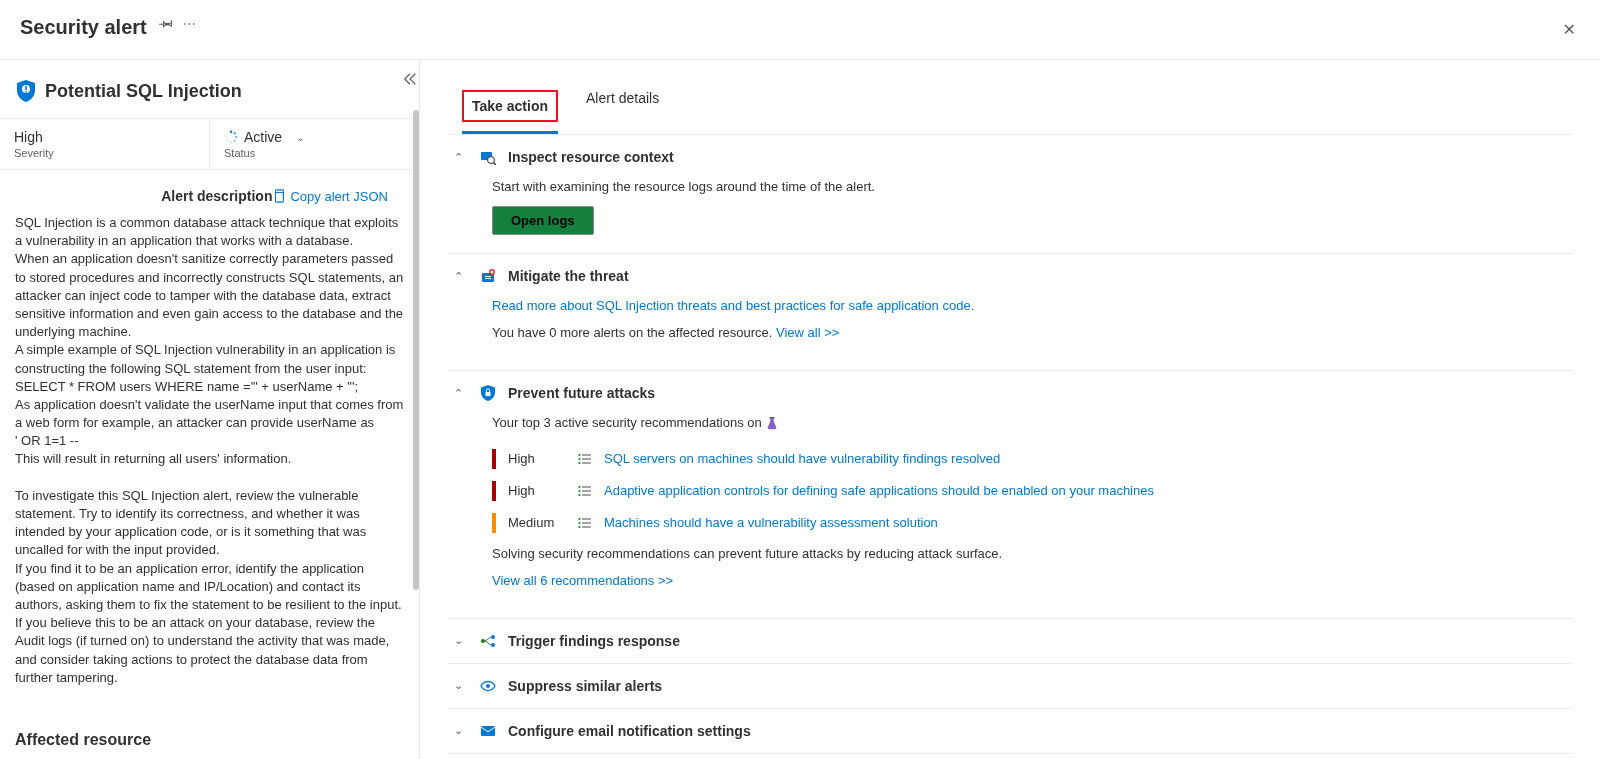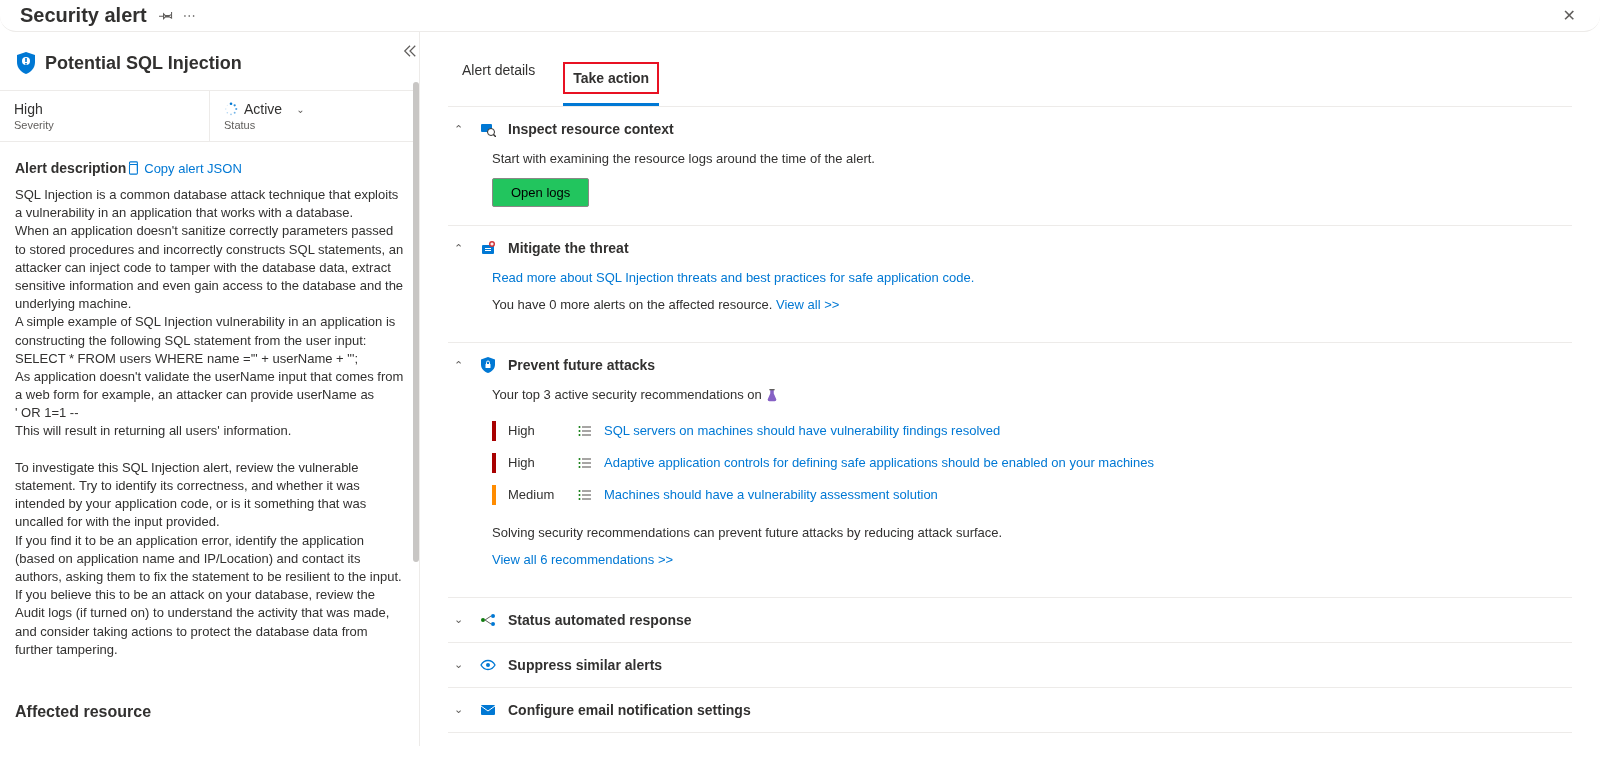--- a/index.html
+++ b/index.html
@@ -1,18 +1,18 @@
 <!DOCTYPE html>
 <html><head>
   <meta charset="utf-8">
   <style>
     * { box-sizing: border-box; margin: 0; padding: 0; }
     body { font-family: 'Segoe UI', Tahoma, sans-serif; font-size: 13px; color: #323130; background: #fff; }
     
-    .header { display: flex; align-items: center; padding: 2px 20px; border-bottom: 1px solid #edebe9; border-radius: 22px; }
+    .header { display: flex; align-items: flex-start; padding: 16px 20px; border-bottom: 1px solid #edebe9; }
     .header-title { font-size: 20px; font-weight: 600; margin-right: 12px; }
     .header-icons { display: flex; gap: 10px; }
     .header-icon { color: #605e5c; cursor: pointer; }
     .close-btn { margin-left: auto; font-size: 16px; color: #605e5c; cursor: pointer; padding: 4px; }
     
     .main { display: flex; height: calc(100vh - 45px); }
     
     .left-panel { width: 420px; border-right: 1px solid #edebe9; position: relative; overflow-y: auto; }
     .collapse-handle { position: absolute; right: 2px; top: 12px; cursor: pointer; color: #605e5c; }
     .panel-scrollbar { position: absolute; right: 0; top: 50px; width: 6px; height: 480px; background: #c8c6c4; border-radius: 3px; }
@@ -22,21 +22,21 @@
     .alert-title { font-size: 18px; font-weight: 600; }
     
     .stats-row { display: flex; border-top: 1px solid #edebe9; border-bottom: 1px solid #edebe9; }
     .stat-cell { flex: 1; padding: 10px 14px; border-right: 1px solid #edebe9; }
     .stat-cell:last-child { border-right: none; }
     .stat-value-row { display: flex; align-items: center; gap: 6px; }
     .stat-value { font-size: 14px; font-weight: 400; }
     .stat-label { font-size: 11px; color: #605e5c; margin-top: 2px; }
     .chevron { color: #605e5c; font-size: 10px; margin-left: 8px; }
     
-    .section-header-row { display: flex; align-items: center; justify-content: flex-start; padding: 18px 15px 10px; }
+    .section-header-row { display: flex; align-items: center; justify-content: flex-end; padding: 18px 31px 10px; }
     .section-header { font-size: 14px; font-weight: 600; }
     .copy-link { color: #0078d4; font-size: 13px; display: flex; align-items: center; gap: 4px; cursor: pointer; }
     
     .description-text { padding: 0 15px 18px; font-size: 13px; line-height: 1.4; color: #323130; }
     .description-text p { margin-bottom: 16px; }
     
     .affected-header { padding: 10px 15px; font-size: 16px; font-weight: 600; }
     
     .right-panel { flex: 1; overflow-y: auto; padding: 0 28px; }
     
@@ -47,21 +47,21 @@
     .tab-highlight { border: 2px solid #e81123; padding: 6px 8px; display: inline-block; }
     
     .action-section { border-bottom: 1px solid #edebe9; }
     .action-header { display: flex; align-items: center; gap: 12px; padding: 14px 6px; cursor: pointer; }
     .action-chevron { color: #605e5c; font-size: 11px; width: 14px; }
     .action-icon { width: 16px; height: 16px; display: flex; align-items: center; justify-content: center; }
     .action-title { font-size: 14px; font-weight: 600; }
     .action-body { padding: 0 6px 18px 44px; font-size: 13px; }
     .action-body p { margin-bottom: 12px; }
     
-    .open-logs-btn { border: 1px solid #8a8886; background: #22c55e; padding: 6px 18px; font-size: 13px; cursor: pointer; border-radius: 2px; }
+    .open-logs-btn { border: 1px solid #8a8886; background: #15803d; padding: 6px 18px; font-size: 13px; cursor: pointer; border-radius: 2px; font-weight: bold; }
     
     .link { color: #0078d4; cursor: pointer; text-decoration: none; }
     
     .rec-row { display: flex; align-items: center; gap: 12px; padding: 6px 0; }
     .sev-bar { width: 4px; height: 20px; }
     .sev-bar.high { background: #a80000; }
     .sev-bar.medium { background: #ff8c00; }
     .sev-text { width: 58px; font-size: 13px; }
     .list-icon { color: #8a8886; font-size: 12px; }
     
@@ -154,24 +154,24 @@
 
     <div class="description-text">
       <p id="desc-body">SQL Injection is a common database attack technique that exploits a vulnerability in an application that works with a database.<br>When an application doesn't sanitize correctly parameters passed to stored procedures and incorrectly constructs SQL statements, an attacker can inject code to tamper with the database data, extract sensitive information and even gain access to the database and the underlying machine.<br>A simple example of SQL Injection vulnerability in an application is constructing the following SQL statement from the user input:<br>SELECT * FROM users WHERE name ='" + userName + "';<br>As application doesn't validate the userName input that comes from a web form for example, an attacker can provide userName as<br>' OR 1=1 --<br>This will result in returning all users' information.<br><br>To investigate this SQL Injection alert, review the vulnerable statement. Try to identify its correctness, and whether it was intended by your application code, or is it something that was uncalled for with the input provided.<br>If you find it to be an application error, identify the application (based on application name and IP/Location) and contact its authors, asking them to fix the statement to be resilient to the input.<br>If you believe this to be an attack on your database, review the Audit logs (if turned on) to understand the activity that was made, and consider taking actions to protect the database data from further tampering.</p>
     </div>
 
     <div class="affected-header">Affected resource</div>
   </div>
 
   <div class="right-panel">
     <div class="tabs">
-      <div class="tab">Alert details</div>
       <div class="tab active">
         <span class="tab-highlight">Take action</span>
       </div>
+      <div class="tab">Alert details</div>
     </div>
 
     <div class="action-section">
       <div class="action-header">
         <span class="action-chevron">⌃</span>
         <span class="action-icon">
           <svg width="16" height="16" viewBox="0 0 16 16">
               <rect x="1" y="3" width="11" height="8" fill="#0078d4" rx="1"></rect>
               <circle cx="11" cy="11" r="3.5" fill="#fff" stroke="#323130" stroke-width="1"></circle>
               <path stroke="#323130" stroke-width="1.5" d="M13.5 13.5L16 16"></path>
@@ -275,37 +275,37 @@
                   <g fill="#107c10">
                     <circle cx="1.5" cy="2" r="1"></circle>
                     <circle cx="1.5" cy="6" r="1"></circle>
                     <circle cx="1.5" cy="10" r="1"></circle>
                   </g>
                 </svg>
               </span>
               <a class="link">Machines should have a vulnerability assessment solution</a>
             </div>
           </div>
-        <p style="margin-top:14px">Solving security recommendations can prevent future attacks by reducing attack surface.</p>
+        <p style="margin-top:7px">Solving security recommendations can prevent future attacks by reducing attack surface.</p>
         <p><a class="link">View all 6 recommendations &gt;&gt;</a></p>
       </div>
     </div>
 
     <div class="action-section">
       <div class="action-header">
         <span class="action-chevron">⌄</span>
         <span class="action-icon">
           <svg width="16" height="16" viewBox="0 0 16 16">
               <circle cx="3" cy="8" r="2" fill="#107c10"></circle>
               <circle cx="13" cy="4" r="2" fill="#0078d4"></circle>
               <circle cx="13" cy="12" r="2" fill="#0078d4"></circle>
               <path stroke="#605e5c" stroke-width="1" fill="none" d="M5 8l6-4M5 8l6 4"></path>
             </svg>
         </span>
-        <span class="action-title">Status automated response</span>
+        <span class="action-title">Trigger findings response</span>
       </div>
     </div>
 
     <div class="action-section">
       <div class="action-header">
         <span class="action-chevron">⌄</span>
         <span class="action-icon">
           <svg width="16" height="16" viewBox="0 0 16 16">
               <path fill="none" stroke="#0078d4" stroke-width="1.3" d="M1 8s2.5-4.5 7-4.5S15 8 15 8s-2.5 4.5-7 4.5S1 8 1 8z"></path>
               <circle cx="8" cy="8" r="2" fill="#0078d4"></circle>

